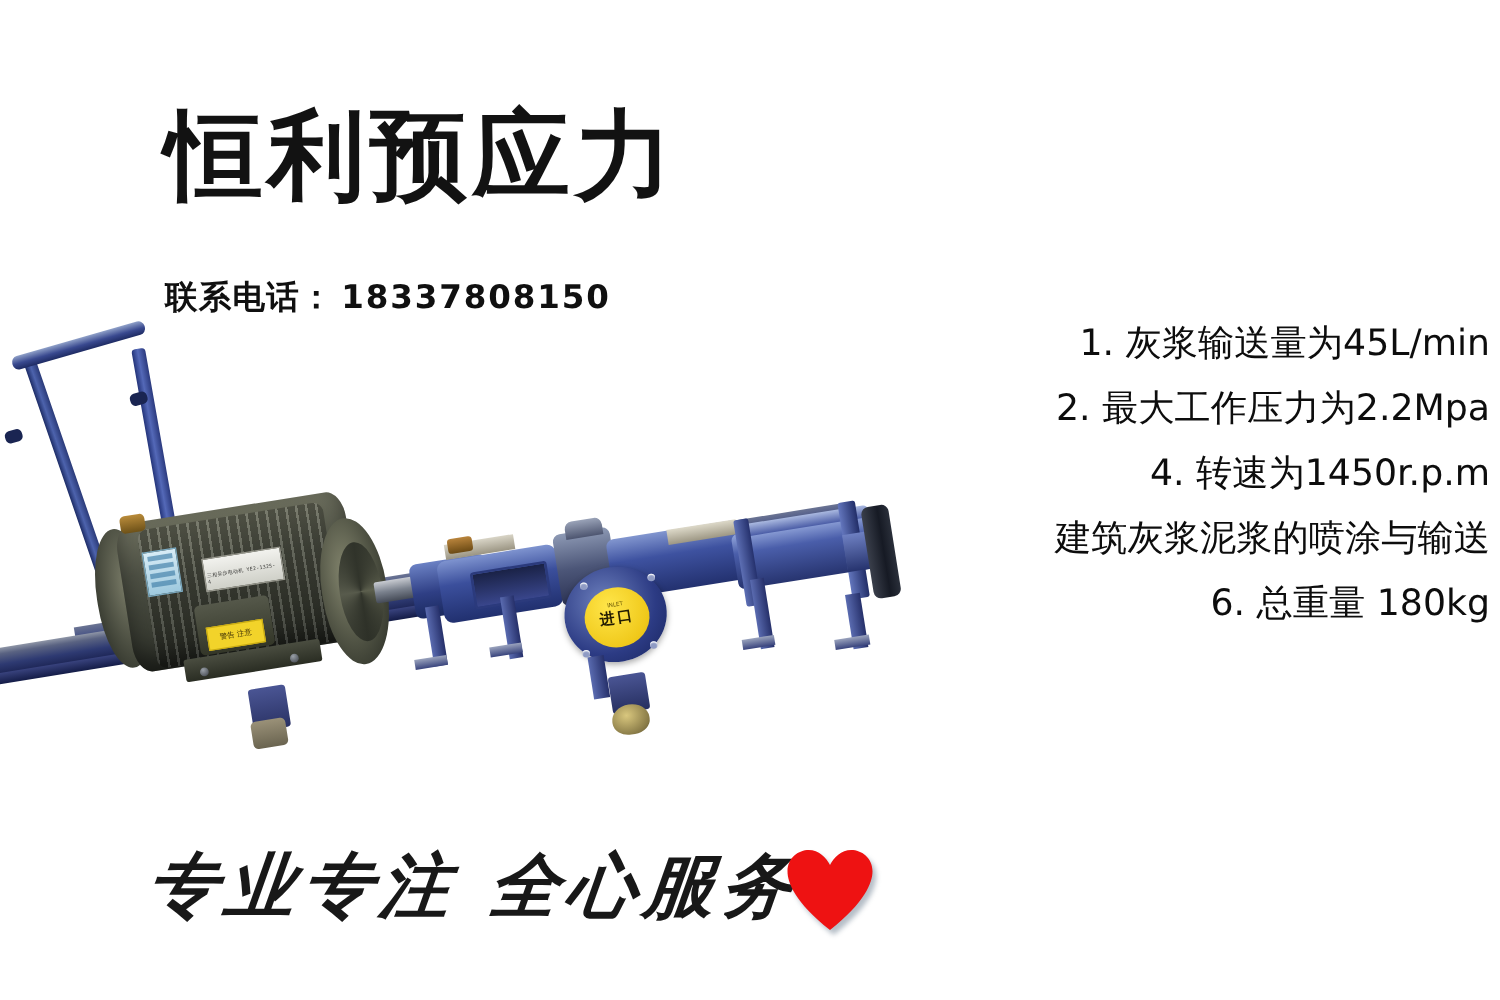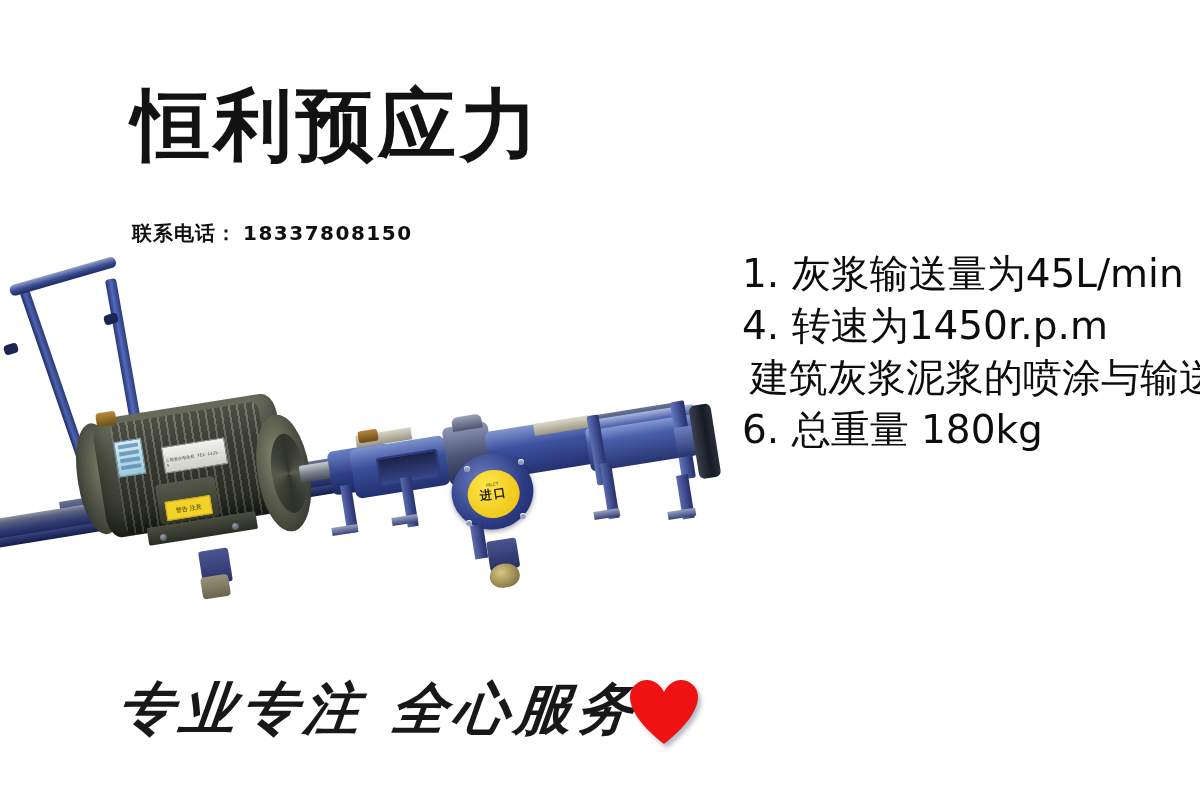--- a/index.html
+++ b/index.html
@@ -16,21 +16,21 @@
   .brand-title{
     position:absolute;left:132px;top:86px;
     font-size:78px;line-height:1;
     font-weight:700;color:#121212;
     letter-spacing:4px;
     font-family:"DejaVu Sans","Liberation Sans",sans-serif;
     white-space:nowrap;
   }
   .contact-line{
     position:absolute;left:132px;top:220px;
-    font-size:20px;font-weight:700;color:#101010;
+    font-size:26px;font-weight:700;color:#101010;
     letter-spacing:1px;white-space:nowrap;
     font-family:"DejaVu Sans","Liberation Sans",sans-serif;
   }
   .contact-line .num{letter-spacing:1.5px;margin-left:6px;}
 
   
   .prod-title{
     position:absolute;left:702px;top:118px;
     font-size:42px;font-weight:700;
     color:#1f7fe0;letter-spacing:2px;white-space:nowrap;
@@ -40,24 +40,25 @@
   .model-line{
     position:absolute;left:744px;top:182px;
     font-size:32px;font-weight:700;color:#0d0d0d;
     letter-spacing:1px;white-space:nowrap;
     font-family:"DejaVu Sans Mono","Liberation Mono",monospace;
   }
   .model-line .cn{font-family:"DejaVu Sans","Liberation Sans",sans-serif;}
 
   .spec-list{position:absolute;left:742px;top:248px;width:450px;}
   .spec-item{
-    font-size:39px;color:#0d0d0d;
+    font-size:29px;color:#0d0d0d;
     line-height:52px;white-space:nowrap;
     font-family:"DejaVu Sans","Liberation Sans",sans-serif;
     letter-spacing:0px;
+    text-align:right;
   }
   .spec-item.cont{padding-left:8px;}
 
   
   .slogan{
     position:absolute;left:118px;top:672px;
     font-size:56px;font-weight:700;color:#181818;
     letter-spacing:6px;white-space:nowrap;
     font-family:"DejaVu Serif","Liberation Serif",serif;
     font-style:italic;
@@ -343,20 +344,24 @@
   <div class="contact-line">
     <span>联系电话：</span><span class="num">18337808150</span>
   </div>
 
 
 
   <div class="spec-list">
     <div class="spec-item">
       <span>1.</span>
       <span>灰浆输送量为45L/min</span>
+    </div>
+    <div class="spec-item">
+      <span>2.</span>
+      <span>最大工作压力为2.2Mpa</span>
     </div>
     <div class="spec-item">
       <span>4.</span>
       <span>转速为1450r.p.m</span>
     </div>
     <div class="spec-item cont">
       <span>建筑灰浆泥浆的喷涂与输送</span>
     </div>
     <div class="spec-item">
       <span>6.</span>

